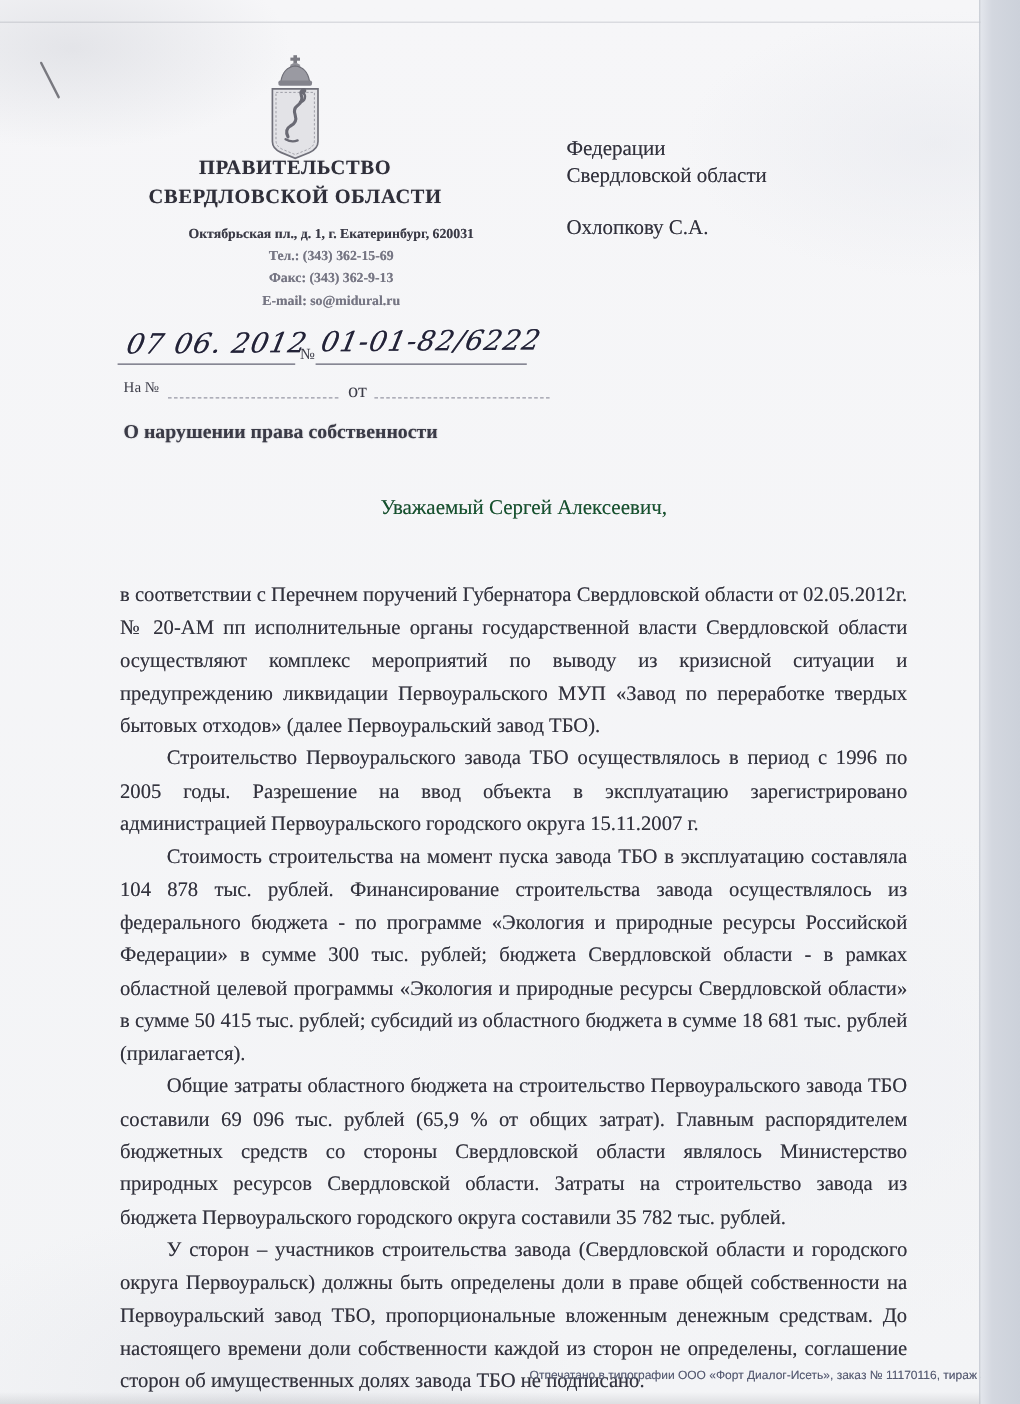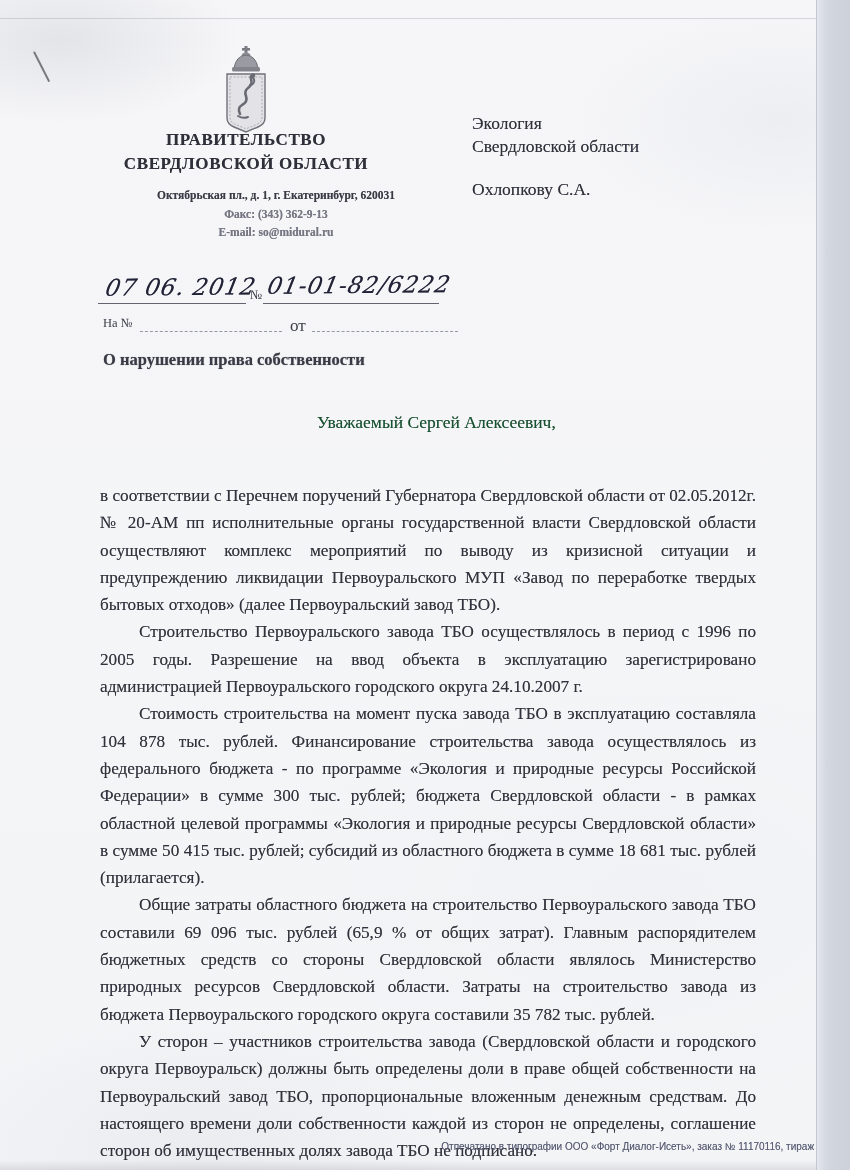--- a/index.html
+++ b/index.html
@@ -137,26 +137,27 @@
     </svg>
   </div>
 
   <div class="org">
     <div>ПРАВИТЕЛЬСТВО</div>
     <div>СВЕРДЛОВСКОЙ ОБЛАСТИ</div>
   </div>
 
   <div class="contact">
     <div>Октябрьская пл., д. 1, г. Екатеринбург, 620031</div>
+    <div class="faded">Тел.: (343) 362-15-69</div>
     <div class="faded">Факс: (343) 362-9-13</div>
     <div class="faded">E-mail: so@midural.ru</div>
   </div>
 
   <div class="addressee">
-    <div>Экология</div>
+    <div>Федерации</div>
     <div>Свердловской области</div>
     <div class="gap"></div>
     <div>Охлопкову С.А.</div>
   </div>
 
   <div class="handwriting hw-date">07 06. 2012</div>
   <div class="num-sign">№</div>
   <div class="handwriting hw-number">01-01-82/6222</div>
   <div class="u-line u1"></div>
   <div class="u-line u2"></div>
@@ -165,21 +166,21 @@
   <div class="d-line d1"></div>
   <div class="ot-label">от</div>
   <div class="d-line d2"></div>
 
   <div class="subject">О нарушении права собственности</div>
 
   <div class="salutation">Уважаемый Сергей Алексеевич,</div>
 
   <div class="body-text">
     <p class="no-indent">в соответствии с Перечнем поручений Губернатора Свердловской области от 02.05.2012г. № 20-АМ пп исполнительные органы государственной власти Свердловской области осуществляют комплекс мероприятий по выводу из кризисной ситуации и предупреждению ликвидации Первоуральского МУП «Завод по переработке твердых бытовых отходов» (далее Первоуральский завод ТБО).</p>
-    <p>Строительство Первоуральского завода ТБО осуществлялось в период с 1996 по 2005 годы. Разрешение на ввод объекта в эксплуатацию зарегистрировано администрацией Первоуральского городского округа 24.10.2007 г.</p>
+    <p>Строительство Первоуральского завода ТБО осуществлялось в период с 1996 по 2005 годы. Разрешение на ввод объекта в эксплуатацию зарегистрировано администрацией Первоуральского городского округа 15.11.2007 г.</p>
     <p>Стоимость строительства на момент пуска завода ТБО в эксплуатацию составляла 104 878 тыс. рублей. Финансирование строительства завода осуществлялось из федерального бюджета - по программе «Экология и природные ресурсы Российской Федерации» в сумме 300 тыс. рублей; бюджета Свердловской области  - в рамках областной целевой программы «Экология и природные ресурсы Свердловской области»  в сумме 50 415 тыс. рублей; субсидий из областного бюджета в сумме 18 681 тыс. рублей (прилагается).</p>
     <p>Общие затраты областного бюджета на строительство Первоуральского завода ТБО составили 69 096 тыс. рублей (65,9 % от общих затрат). Главным распорядителем бюджетных средств со стороны Свердловской области являлось Министерство природных ресурсов Свердловской области. Затраты на строительство завода из бюджета Первоуральского городского округа составили 35 782 тыс. рублей.</p>
     <p>У сторон – участников строительства завода (Свердловской области и городского округа Первоуральск) должны быть определены доли в праве общей собственности на Первоуральский завод ТБО, пропорциональные вложенным денежным средствам. До  настоящего времени доли собственности каждой из сторон не определены, соглашение сторон об имущественных долях завода ТБО не подписано.</p>
   </div>
 
   <div class="print-footer">Отпечатано в типографии ООО «Форт Диалог-Исеть», заказ № 11170116, тираж 36</div>
 
   <div class="scan-bottom-shade"></div>
   <div class="scan-edge-right"></div>
 </div>

